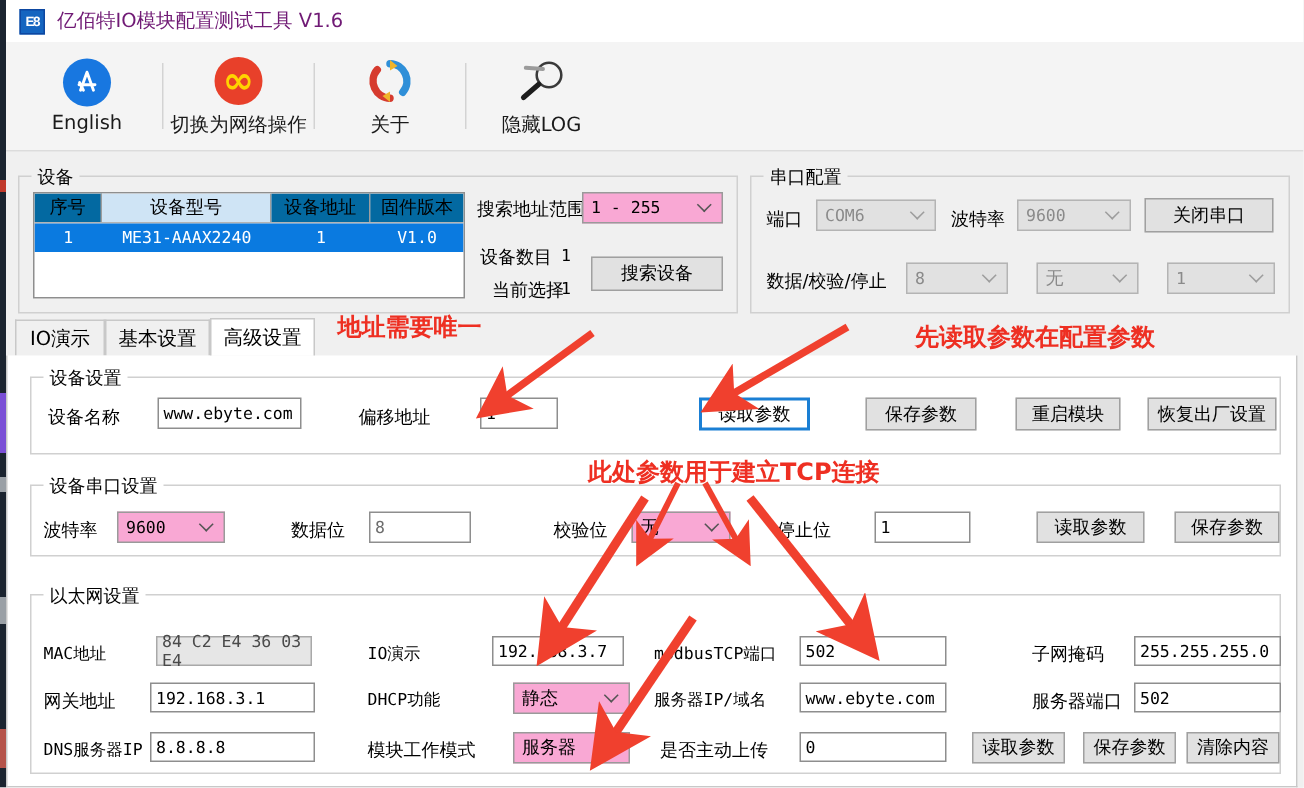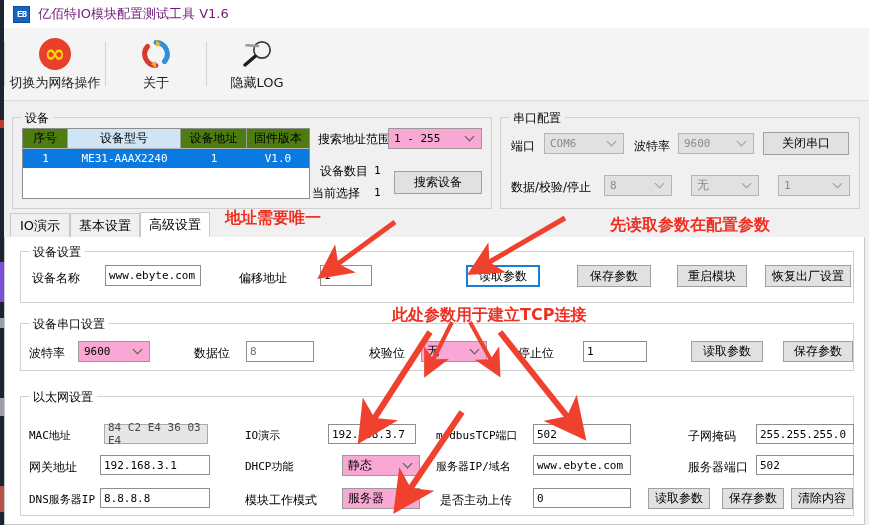--- a/index.html
+++ b/index.html
@@ -75,21 +75,21 @@
   .btn{position:absolute;box-sizing:border-box;border:1px solid #a0a0a0;background:#e1e1e1;
     display:flex;align-items:center;justify-content:center;font-size:12px;color:#000;
     white-space:nowrap;cursor:default;font-family:"DejaVu Sans","Liberation Sans",sans-serif;}
   .btn.focus{border:2px solid #1a7fd4;background:#fff;}
 
   
   .grid{position:absolute;box-sizing:border-box;border:1px solid #8e8e8e;background:#fff;overflow:hidden;}
   .grid .hdr{display:flex;height:19px;border-bottom:1px solid #b4b4b4;}
   .grid .hdr div{box-sizing:border-box;border-right:1px solid #9e9e9e;
     display:flex;align-items:center;justify-content:center;font-size:12px;
-    font-family:"DejaVu Sans","Liberation Sans",sans-serif;background:#4d7c0f;}
+    font-family:"DejaVu Sans","Liberation Sans",sans-serif;background:#0369a1;}
   .grid .hdr div.hl{background:#cfe4f5;}
   .grid .row{display:flex;height:19px;background:#0a7ae0;color:#fff;}
   .grid .row div{box-sizing:border-box;display:flex;align-items:center;justify-content:center;
     font-family:"DejaVu Sans Mono","Liberation Mono",monospace;font-size:11px;}
 
   
   .tabstrip{position:absolute;left:4px;top:213px;width:865px;height:24px;}
   .tab{position:absolute;top:0;height:24px;box-sizing:border-box;border:1px solid #c8c8c8;
     border-bottom:none;background:#f0f0f0;display:flex;align-items:center;justify-content:center;
     font-size:13px;padding:0 8px;font-family:"DejaVu Sans","Liberation Sans",sans-serif;cursor:default;}
@@ -117,20 +117,32 @@
 
   <div class="titlebar">
     <div class="tb-inner">
       <div class="app-icon">E8</div>
       <div class="title-text">亿佰特IO模块配置测试工具 V1.6</div>
     </div>
   </div>
 
   <div class="toolbar">
 
+    <div class="tb-btn" style="margin-left:4px;">
+      <div class="glyph">
+        <div class="ico-circle ico-blue">
+          <svg width="22" height="22" viewBox="0 0 24 24" aria-hidden="true">
+            <path d="M12 4.6 L7.3 17.6 M12 4.6 L16.7 17.6" stroke="#fff" stroke-width="2.1" fill="none" stroke-linecap="round"></path>
+            <path d="M6.2 13.6 H17.8" stroke="#fff" stroke-width="2.1" stroke-linecap="round"></path>
+            <path d="M9.4 17.6 L6.6 12.0" stroke="#fff" stroke-width="2.1" stroke-linecap="round"></path>
+          </svg>
+        </div>
+      </div>
+      <div class="cap">English</div>
+    </div>
 
     <div class="tb-sep"></div>
 
     <div class="tb-btn">
       <div class="glyph">
         <div class="ico-circle ico-red">
             <span class="inf">∞</span>
           </div>
       </div>
       <div class="cap">切换为网络操作</div>
@@ -184,21 +196,21 @@
   </div>
 
   <div class="lbl" style="left:318px;top:131px;">搜索地址范围</div>
   <div class="combo" style="left:388px;top:128px;width:94px;height:21px;">
     <span>1  -  255</span>
     <span class="arrow"></span>
   </div>
 
   <div class="lbl" style="left:320px;top:163px;">设备数目</div>
   <div class="lbl mono" style="left:374px;top:164px;">1</div>
-  <div class="lbl" style="left:312px;top:185px;">当前选择</div>
+  <div class="lbl" style="left:328px;top:185px;">当前选择</div>
   <div class="lbl mono" style="left:374px;top:186px;">1</div>
 
   <div class="btn" style="left:394px;top:171px;width:88px;height:23px;">搜索设备</div>
 
   <div class="group" style="left:500px;top:117px;width:358px;height:90px;">
     <div class="legend">串口配置</div>
   </div>
 
   <div class="lbl" style="left:511px;top:138px;">端口</div>
   <div class="combo disabled" style="left:544px;top:133px;width:80px;height:21px;">

